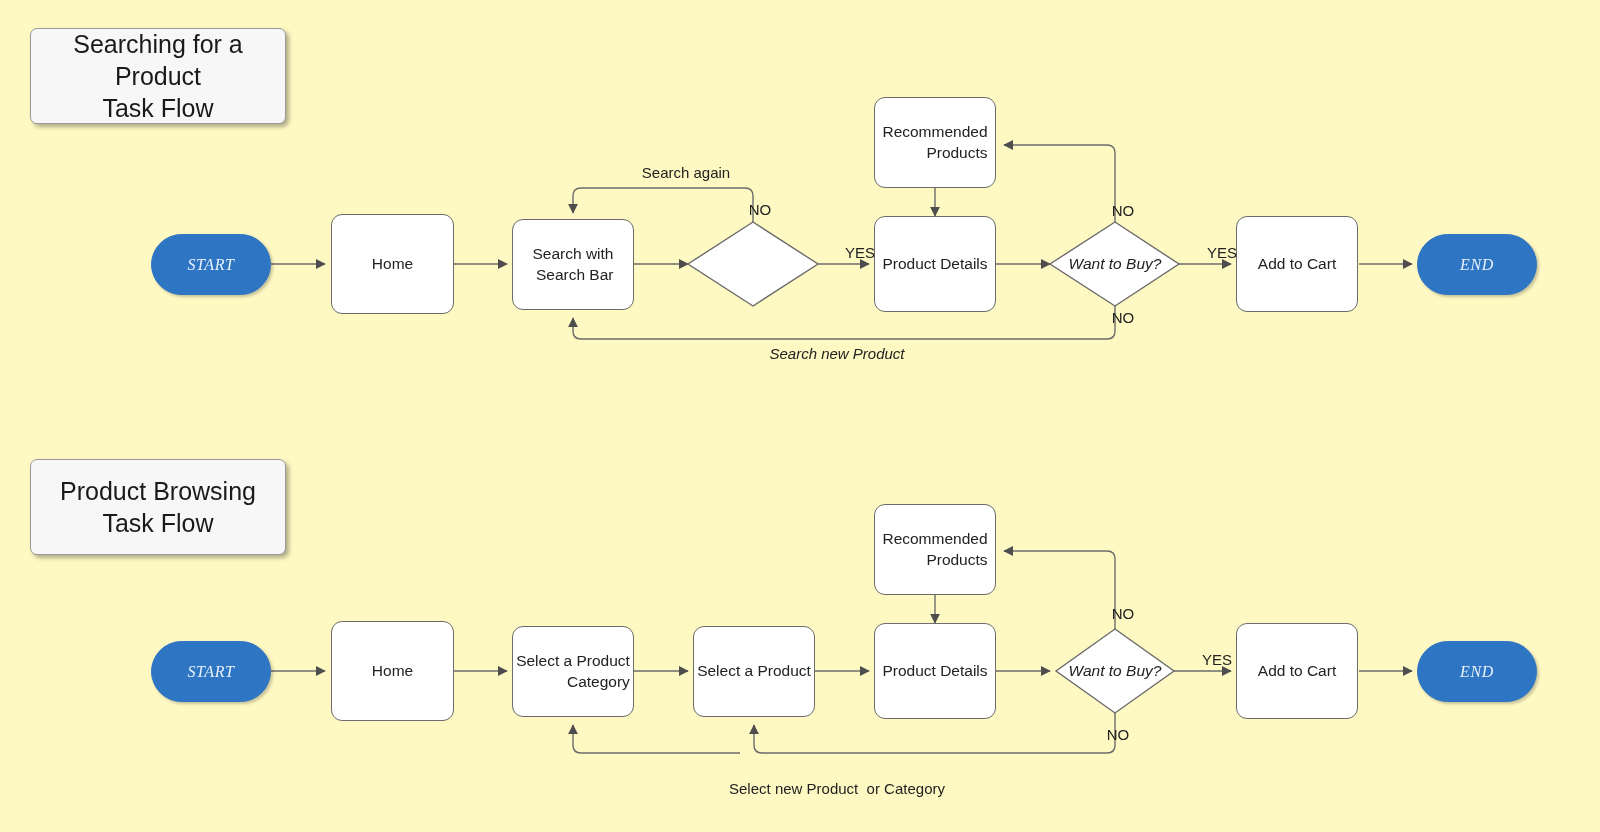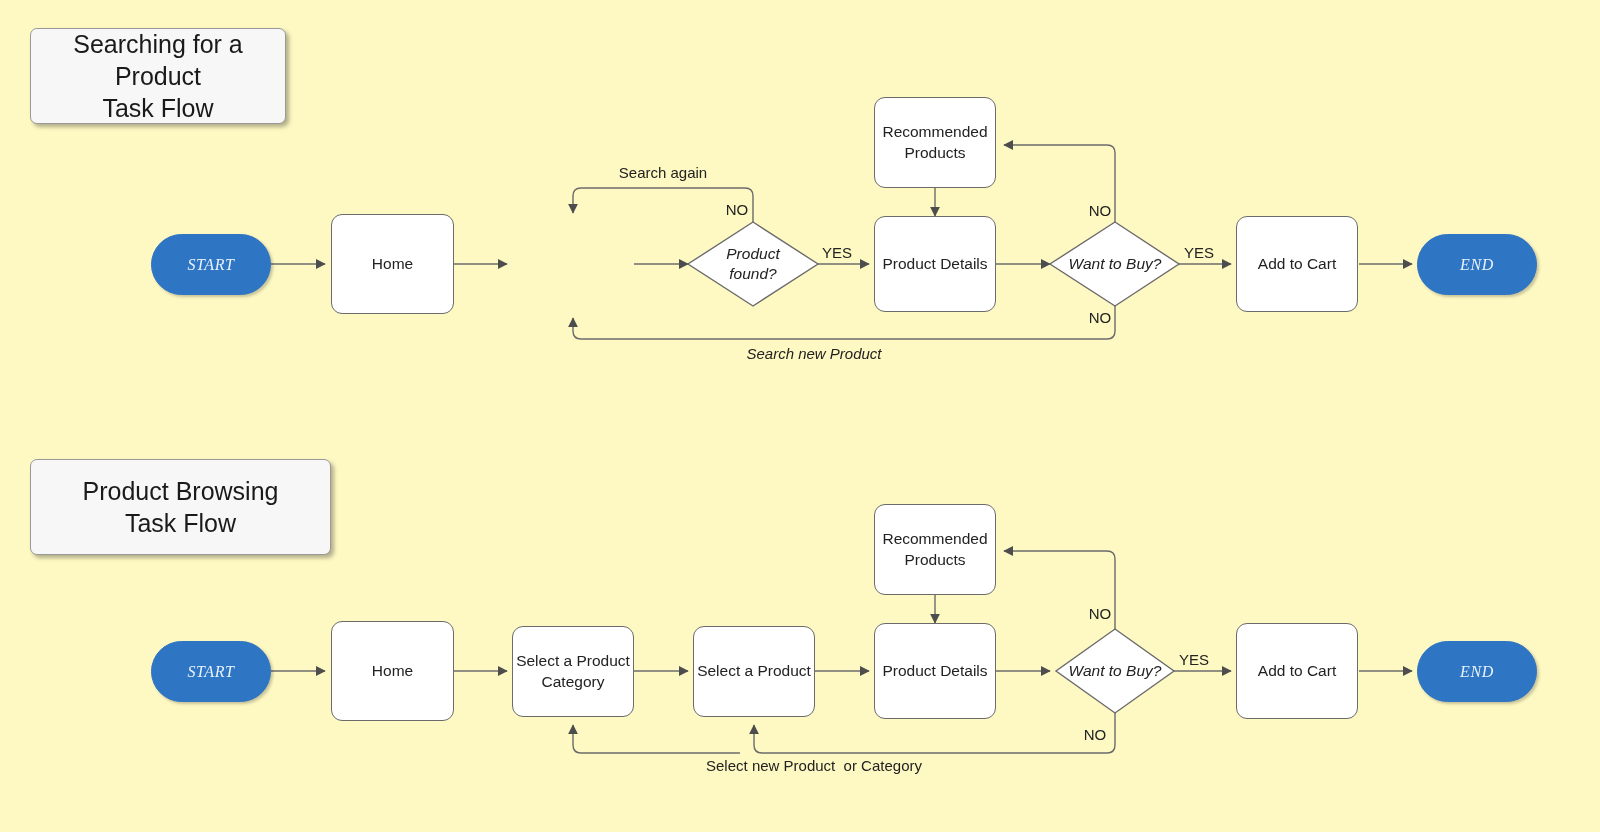--- a/index.html
+++ b/index.html
@@ -42,21 +42,21 @@
     line-height: 1.28;
     font-family: "Liberation Sans", sans-serif;
     white-space: pre-line;
   }
   .node {
     position: absolute;
     box-sizing: border-box;
     display: flex;
     align-items: center;
     justify-content: center;
-    text-align: center;
+    text-align: right;
     font-family: "Liberation Sans", sans-serif;
     white-space: pre-line;
   }
   .node.process {
     background: #ffffff;
     border: 1px solid #6b6b6b;
     border-radius: 11px;
     color: #222222;
     font-size: 15.5px;
     line-height: 1.32;
@@ -88,21 +88,21 @@
   }
   .diamond-label.italic { font-style: italic; }
   .edge-label {
     position: absolute;
     color: #222222;
     font-size: 15px;
     font-family: "Liberation Sans", sans-serif;
     white-space: pre;
     pointer-events: none;
   }
-  .edge-label.center { transform: translateX(-50%); }
+  .edge-label.center { transform: translateX(-50%); margin-left: 23px; }
 </style>
 </head>
 <body>
 
 <div id="canvas">
 
   <svg id="diagram" viewBox="0 0 1600 832">
     <defs>
       <marker id="arrow" viewBox="0 0 10 10" refX="9.2" refY="5" markerWidth="7" markerHeight="7" orient="auto-start-reverse">
         <path d="M 0 0 L 10 5 L 0 10 z" fill="#4d4d4d"></path>
@@ -149,23 +149,23 @@
     </g>
   </svg>
 
   <div class="title-box" style="left:30px; top:28px; width:256px; height:96px;">Searching for a Product
 Task Flow</div>
 
   <div class="node terminator" style="left:151px; top:234px; width:120px; height:61px;">START</div>
 
   <div class="node process" style="left:331px; top:214px; width:123px; height:100px;">Home</div>
 
-
-  <div class="diamond-label italic" style="left:693px; top:236px; width:120px; height:56px;">Product
-found?</div>
+  <div class="node process" style="left:512px; top:219px; width:122px; height:91px;">Search with
+Search Bar</div>
+
 
   <div class="node process" style="left:874px; top:97px; width:122px; height:91px;">Recommended
 Products</div>
 
   <div class="node process" style="left:874px; top:216px; width:122px; height:96px;">Product Details</div>
 
   <div class="diamond-label" style="left:1055px; top:250px; width:120px; height:28px;">Want to Buy?</div>
 
   <div class="node process" style="left:1236px; top:216px; width:122px; height:96px;">Add to Cart</div>
 
@@ -178,21 +178,21 @@
   <div class="edge-label center" style="left:837px; top:244px;">YES</div>
 
   <div class="edge-label center" style="left:1100px; top:202px;">NO</div>
 
   <div class="edge-label center" style="left:1199px; top:244px;">YES</div>
 
   <div class="edge-label center" style="left:1100px; top:309px;">NO</div>
 
   <div class="edge-label center" style="left:814px; top:345px;font-style:italic;">Search new Product</div>
 
-  <div class="title-box" style="left:30px; top:459px; width:301px; height:96px;">Product Browsing
+  <div class="title-box" style="left:30px; top:459px; width:256px; height:96px;">Product Browsing
 Task Flow</div>
 
   <div class="node terminator" style="left:151px; top:641px; width:120px; height:61px;">START</div>
 
   <div class="node process" style="left:331px; top:621px; width:123px; height:100px;">Home</div>
 
   <div class="node process" style="left:512px; top:626px; width:122px; height:91px;">Select a Product
 Category</div>
 
   <div class="node process" style="left:693px; top:626px; width:122px; height:91px;">Select a Product</div>
@@ -207,15 +207,15 @@
   <div class="node process" style="left:1236px; top:623px; width:122px; height:96px;">Add to Cart</div>
 
   <div class="node terminator" style="left:1417px; top:641px; width:120px; height:61px;">END</div>
 
   <div class="edge-label center" style="left:1100px; top:605px;">NO</div>
 
   <div class="edge-label center" style="left:1194px; top:651px;">YES</div>
 
   <div class="edge-label center" style="left:1095px; top:726px;">NO</div>
 
-  <div class="edge-label center" style="left:814px; top:757px;">Select new Product  or Category</div>
+  <div class="edge-label center" style="left:814px; top:780px;">Select new Product  or Category</div>
 
 </div>
 
 </body></html>

